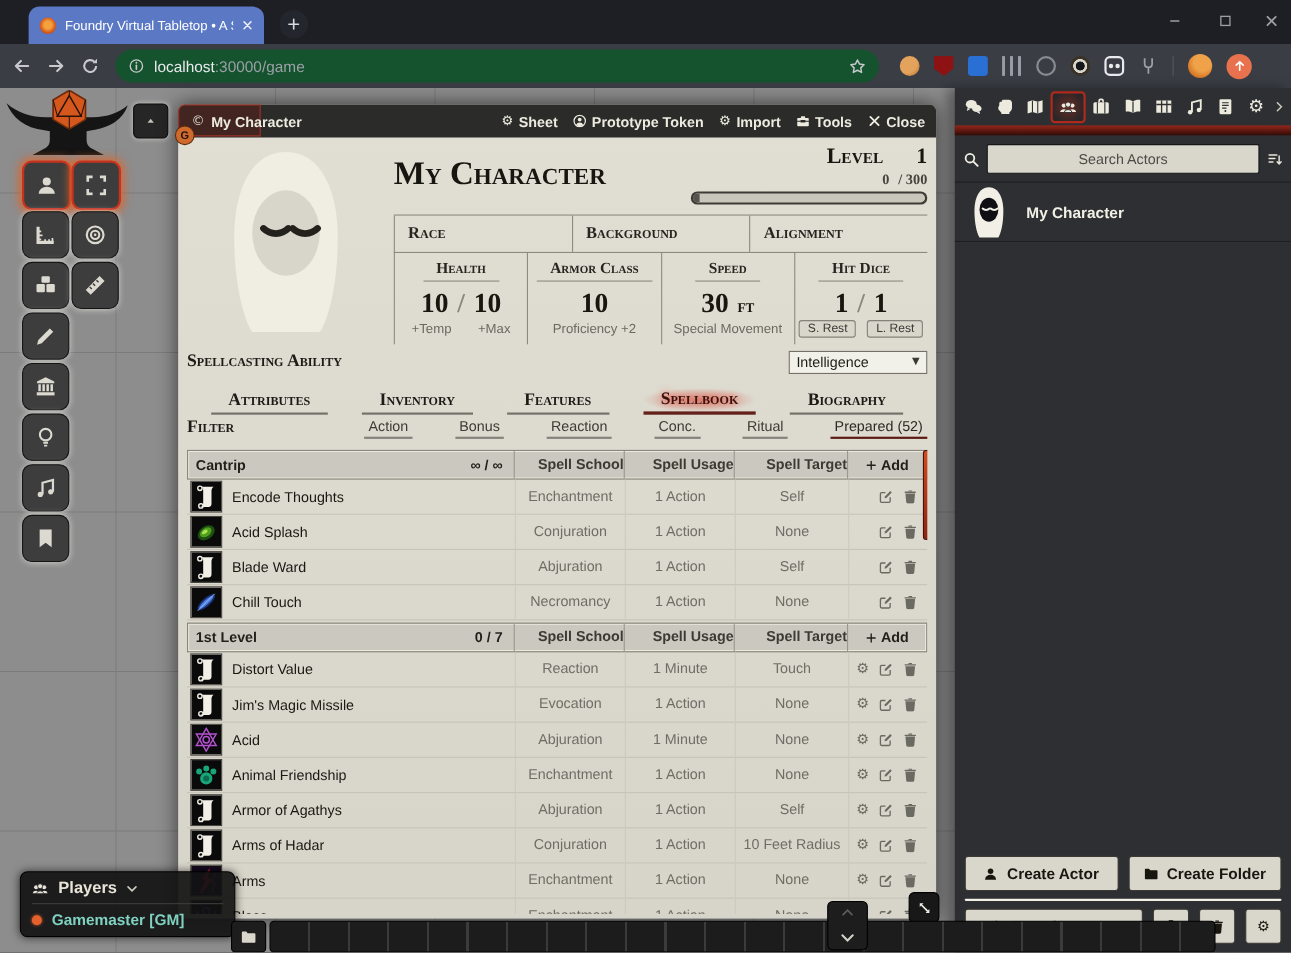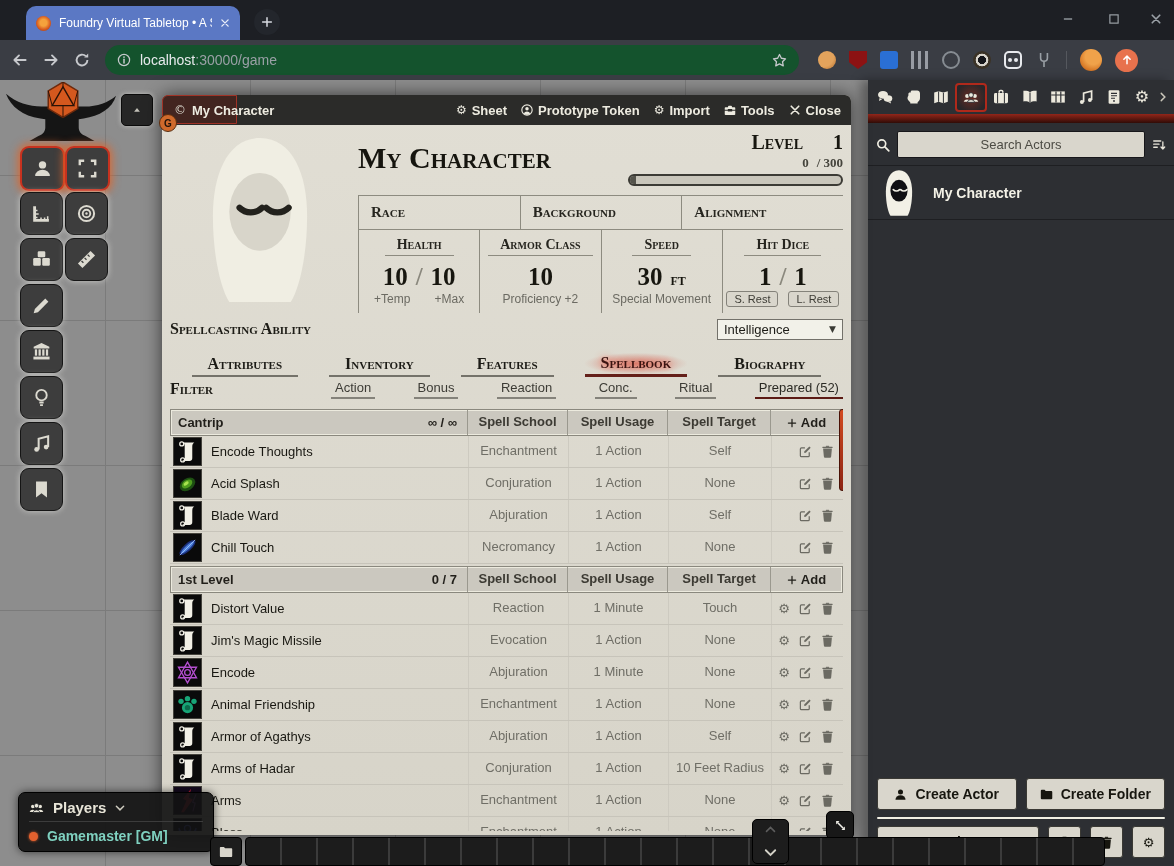--- a/index.html
+++ b/index.html
@@ -173,21 +173,21 @@
   #filter-label{font-size:16px;color:#1d1c16;}
   #filters{flex:1;display:flex;justify-content:space-between;margin-left:118px;}
   .filter{font-size:13px;color:#3c3b35;border-bottom:2px solid #84827a;padding:0 4px 2px;}
   .filter.active{border-bottom-color:#5c1a14;color:#2b2a24;}
 
   #spell-list{flex:1;margin-top:6px;position:relative;overflow:hidden;}
   .sec-header{height:27px;display:grid;grid-template-columns:1fr 100px 100px 103px 72px;align-items:center;
     background:#cbc8bf;border:1px solid #8a887e;box-shadow:inset 0 0 0 1px #eceade;box-sizing:border-box;margin-top:2px;
     font-size:13px;font-weight:bold;color:#211f1a;}
   .sec-title-cell{display:flex;align-items:center;justify-content:space-between;padding:0 10px 0 7px;min-width:0;}
-  .sec-col{text-align:center;color:#3c3a33;border-left:1px solid #9a988e;line-height:24px;height:100%;box-sizing:border-box;}
+  .sec-col{text-align:right;color:#3c3a33;border-left:1px solid #9a988e;line-height:24px;height:100%;box-sizing:border-box;}
   .sec-add{display:flex;gap:4px;justify-content:center;align-items:center;border-left:1px solid #9a988e;height:100%;box-sizing:border-box;}
   .sec-add .i{font-size:10px;}
   .spell-row{height:31px;display:grid;grid-template-columns:1fr 100px 100px 103px 72px;align-items:center;
     border-bottom:1px solid #c7c4ba;}
   .sp-name-cell{display:flex;align-items:center;gap:9px;padding-left:3px;font-size:13px;color:#191812;height:100%;min-width:0;}
   .tile{width:27px;height:27px;flex:none;border:1px solid #45433d;box-sizing:content-box;}
   .tile svg{width:100%;height:100%;display:block;}
   .sp-col{text-align:center;font-size:13px;color:#6f6e66;border-left:1px solid #cdcac0;height:100%;line-height:30px;box-sizing:border-box;}
   .sp-controls{display:flex;justify-content:flex-end;align-items:center;gap:9px;padding-right:9px;border-left:1px solid #cdcac0;
     height:100%;box-sizing:border-box;color:#6b6a62;}
@@ -1019,21 +1019,21 @@
                 <span class="tile">
                   <svg viewBox="0 0 30 30" xmlns="http://www.w3.org/2000/svg">
                     <rect width="30" height="30" fill="#0a0a0a"></rect>
                     <g stroke="#b44fd0" stroke-width="1.5" fill="none">
                       <path d="M15 3.5 25 20.8H5z"></path>
                       <path d="M15 26.5 5 9.2h20z"></path>
                       <circle cx="15" cy="15" r="3.2"></circle>
                     </g>
                   </svg>
                 </span>
-                <span>Encode</span>
+                <span>Acid</span>
               </div>
               <div class="sp-col">Abjuration</div>
               <div class="sp-col">1 Minute</div>
               <div class="sp-col">None</div>
               <div class="sp-controls">
                 <span class="i">
                   <span class="glyph">⚙</span>
                 </span>
                 <span class="i">
                   <svg viewBox="0 0 16 16" fill="currentColor" xmlns="http://www.w3.org/2000/svg">

